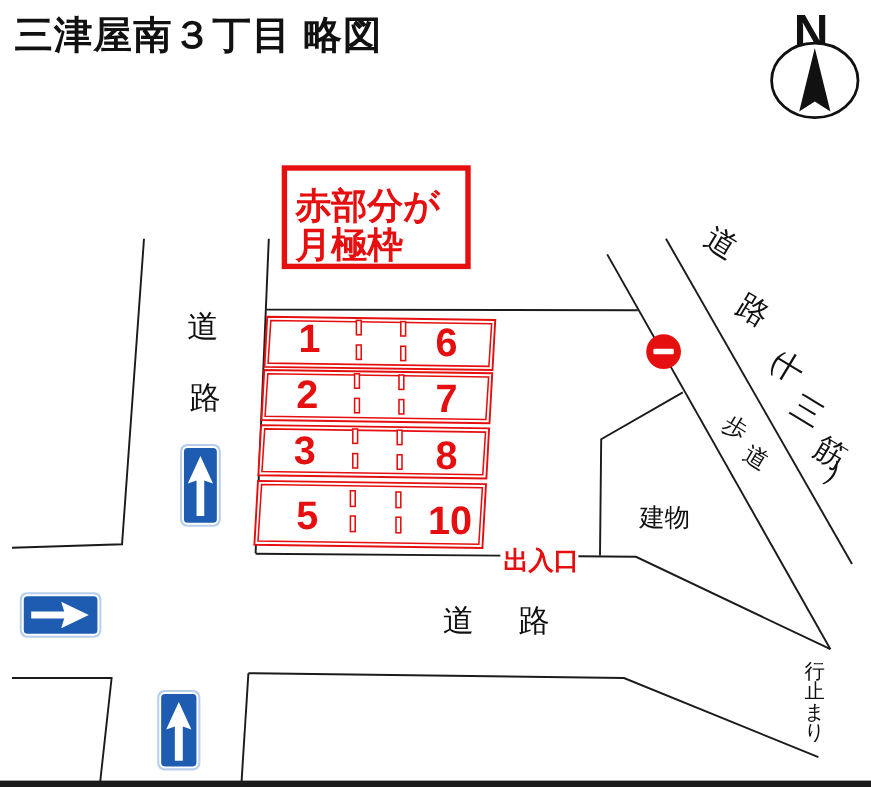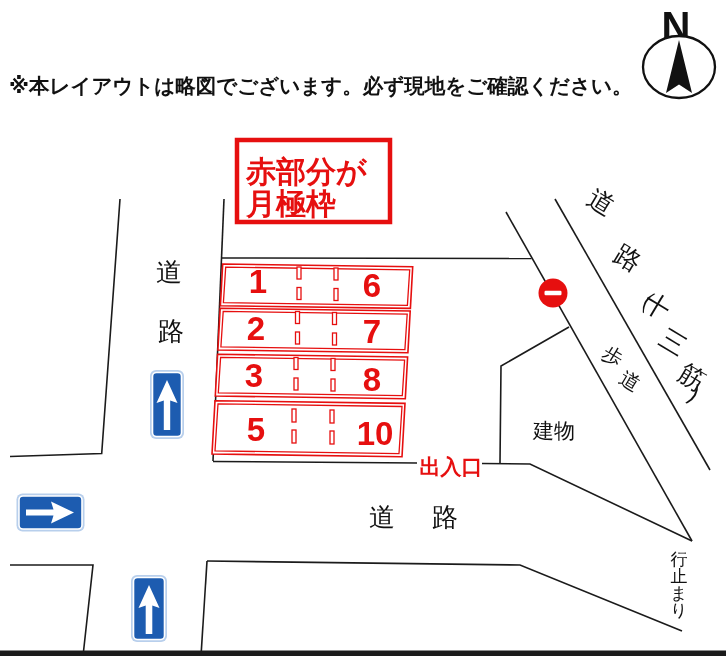--- a/index.html
+++ b/index.html
@@ -34,21 +34,21 @@
   .blkline{stroke:var(--ink);stroke-width:1.6;fill:none;stroke-linejoin:miter;stroke-linecap:butt;}
   .redline{stroke:var(--red);stroke-width:1.6;fill:#fff;}
   .redline-inner{stroke:var(--red);stroke-width:1.3;fill:none;}
   .dash{stroke:var(--red);stroke-width:1.3;fill:#fff;}
 </style>
 </head>
 <body>
 
 <div class="page">
 
-  <div class="hdr-disclaimer">※本レイアウトは略図でございます。必ず現地をご確認ください。</div>
+  <div class="hdr-title">三津屋南３丁目 略図</div>
 
   <svg class="map" width="726" height="656" viewBox="0 0 726 656">
 
     <polyline class="blkline" points="120,199 101.7,453.5 10,456.5"></polyline>
     <polyline class="blkline" points="224,199 213,461"></polyline>
     <polyline class="blkline" points="222,258 531.5,258.5"></polyline>
     <polyline class="blkline" points="213,461.5 417,463"></polyline>
     <polyline class="blkline" points="482,463.5 530,464 692,541"></polyline>
     <polyline class="blkline" points="569,327 501,366 500,463"></polyline>
     <polyline class="blkline" points="506,212 692,541"></polyline>

